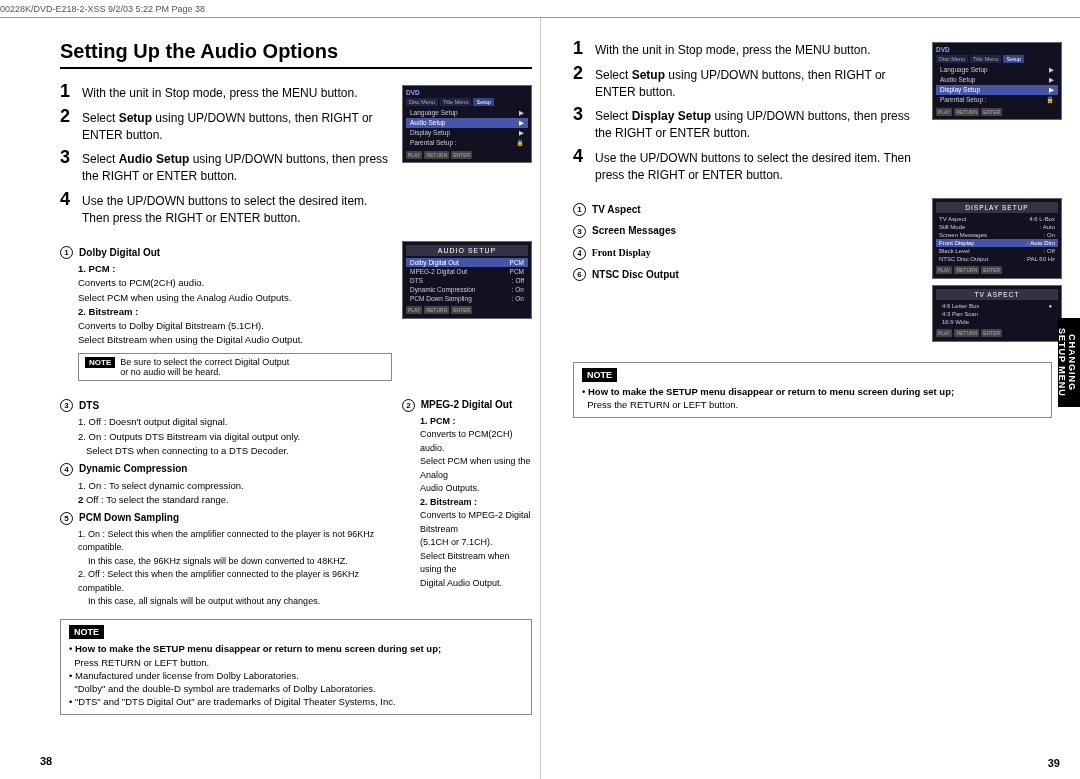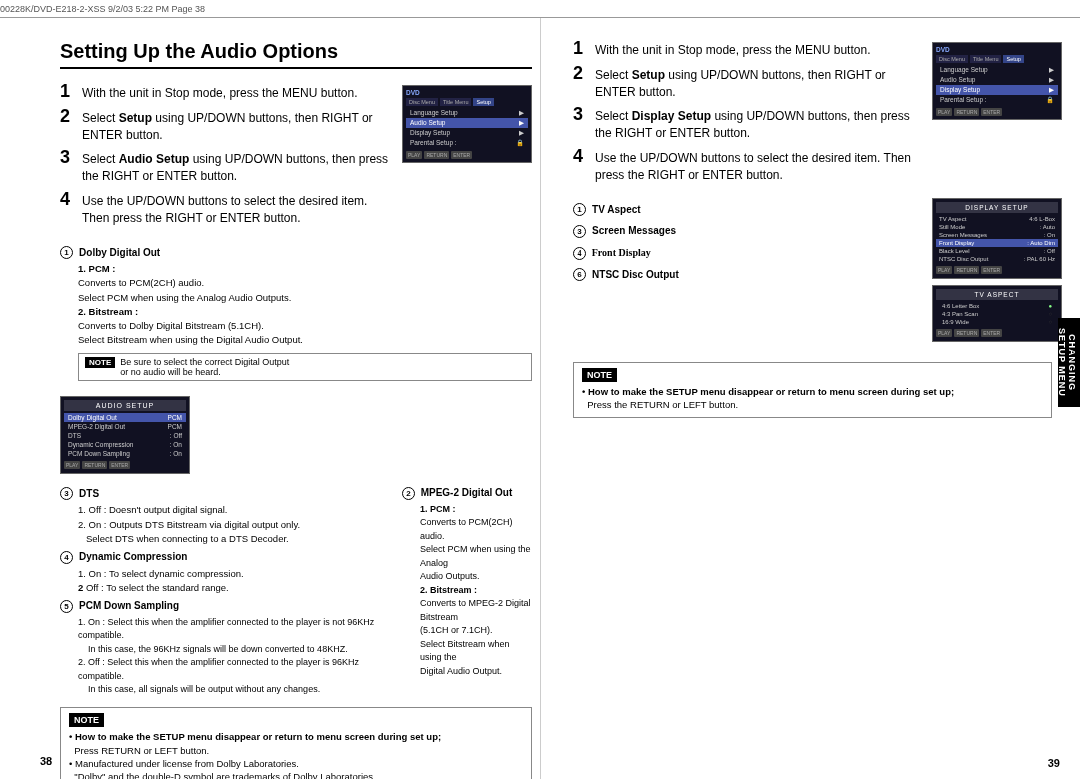--- a/index.html
+++ b/index.html
@@ -239,21 +239,21 @@
         </div>
         <div style="display:flex; gap:2px; margin-top:3px;">
           <div style="background:#444; color:#aaa; font-size:5px; padding:1px 2px; border-radius:1px;">PLAY</div>
           <div style="background:#444; color:#aaa; font-size:5px; padding:1px 2px; border-radius:1px;">RETURN</div>
           <div style="background:#444; color:#aaa; font-size:5px; padding:1px 2px; border-radius:1px;">ENTER</div>
         </div>
       </div>
     </div>
   </div>
 
-  <div style="display:flex; gap:10px; margin-bottom:4px;flex-direction:column;">
+  <div style="display:flex; gap:10px; margin-bottom:4px;">
     <div style="flex:1;">
       <div class="circle-item">
         <span class="circle-num">1</span>
         <span class="circle-label">Dolby Digital Out</span>
       </div>
       <div class="sub-item">
         <b>1. PCM :</b><br>
         Converts to PCM(2CH) audio.<br>
         Select PCM when using the Analog Audio Outputs.<br>
         <b>2. Bitstream :</b><br>

